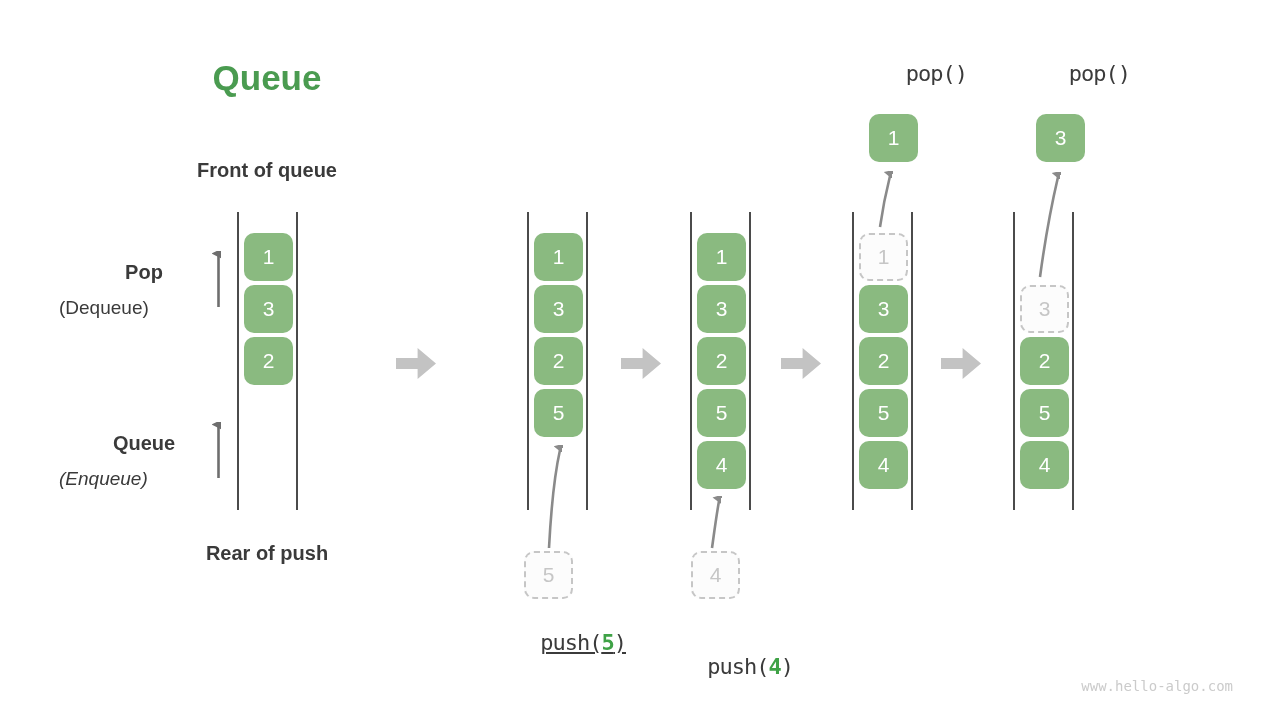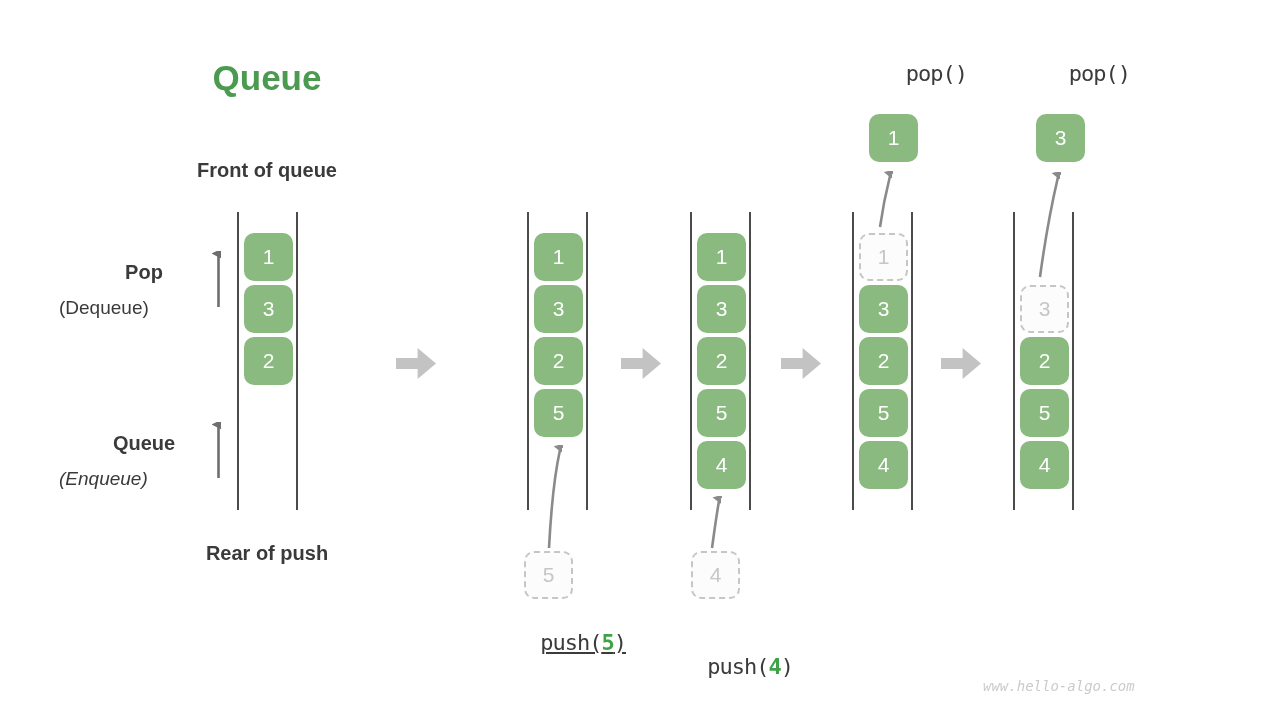--- a/index.html
+++ b/index.html
@@ -50,21 +50,21 @@
   .popped { position:absolute; left:0; top:0; }
 
   
   .flow-arrow {
     width:40px; height:35px; background:#c3c3c3;
     clip-path:polygon(0 34%, 54% 34%, 54% 6%, 100% 50%, 54% 94%, 54% 66%, 0 66%);
   }
 
   .watermark {
     font-family:"DejaVu Sans Mono", monospace;
-    font-size:14px; color:#cbcbcb; width:250px;font-style:italic;
+    font-size:14px; color:#cbcbcb; text-align:right; width:250px;
   }
 
   svg.overlay { position:absolute; left:0; top:0; width:1280px; height:720px; pointer-events:none; }
 </style>
 </head>
 <body>
 
 <div class="canvas">
 
   <div class="abs title" style="left:167px; top:58px;">Queue</div>

